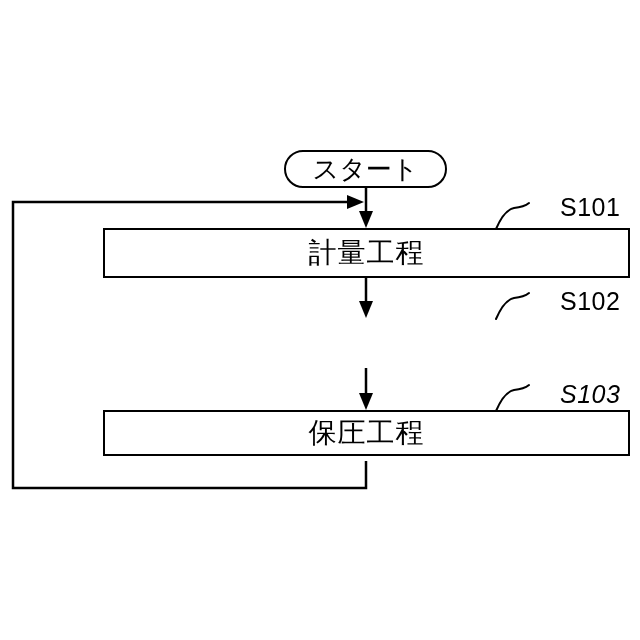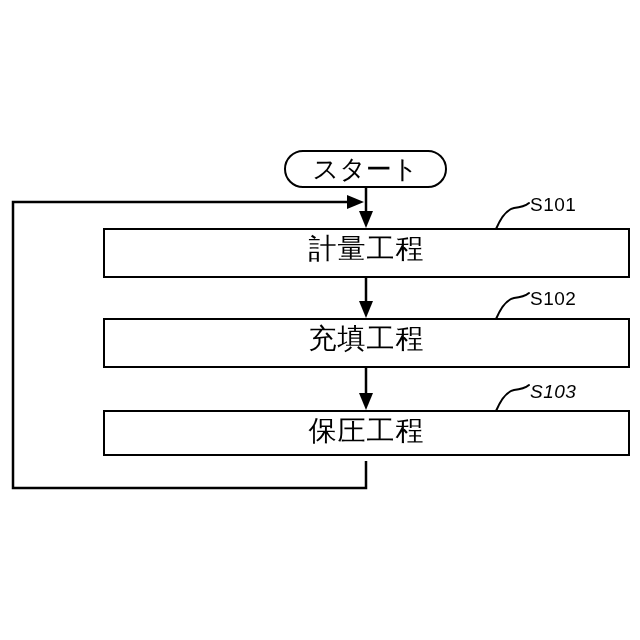--- a/index.html
+++ b/index.html
@@ -22,21 +22,21 @@
     top: 0;
     width: 640px;
     height: 640px;
   }
   .node {
     position: absolute;
     box-sizing: border-box;
     border: 2.5px solid #000000;
     background: #ffffff;
     display: flex;
-    align-items: flex-start;
+    align-items: center;
     justify-content: center;
   }
   .stadium {
     left: 284px;
     top: 150px;
     width: 163px;
     height: 38px;
     border-radius: 19px;
     font-size: 26px;
     letter-spacing: 0px;
@@ -46,22 +46,22 @@
     width: 527px;
     height: 50px;
     font-size: 28px;
     letter-spacing: 1px;
   }
   .proc.b1 { top: 228px; font-family: Liberation Mono, monospace; }
   .proc.b2 { top: 318px; }
   .proc.b3 { top: 410px; height: 46px; }
   .slabel {
     position: absolute;
-    left: 530px;
-    font-size: 19px;
+    left: 560px;
+    font-size: 25px;
     line-height: 1;
     letter-spacing: 0.5px;
   }
   .slabel.l1 { top: 195px; }
   .slabel.l2 { top: 289px; }
   .slabel.l3 { top: 382px; font-style: italic; }
   .stroke {
     stroke: #000000;
     stroke-width: 2.5;
     fill: none;
@@ -101,23 +101,20 @@
     <path class="leader" d="M496,411 Q504,392 514,390 Q524,389 529,385"></path>
   </svg>
 
   <div class="node stadium">
     <span>スタート</span>
   </div>
 
   <div class="node proc b1">
     <span>計量工程</span>
   </div>
-  <div class="node proc b2">
-    <span>充填工程</span>
-  </div>
   <div class="node proc b3">
     <span>保圧工程</span>
   </div>
 
   <div class="slabel l1">S101</div>
   <div class="slabel l2">S102</div>
   <div class="slabel l3">S103</div>
 
 </div>
 

